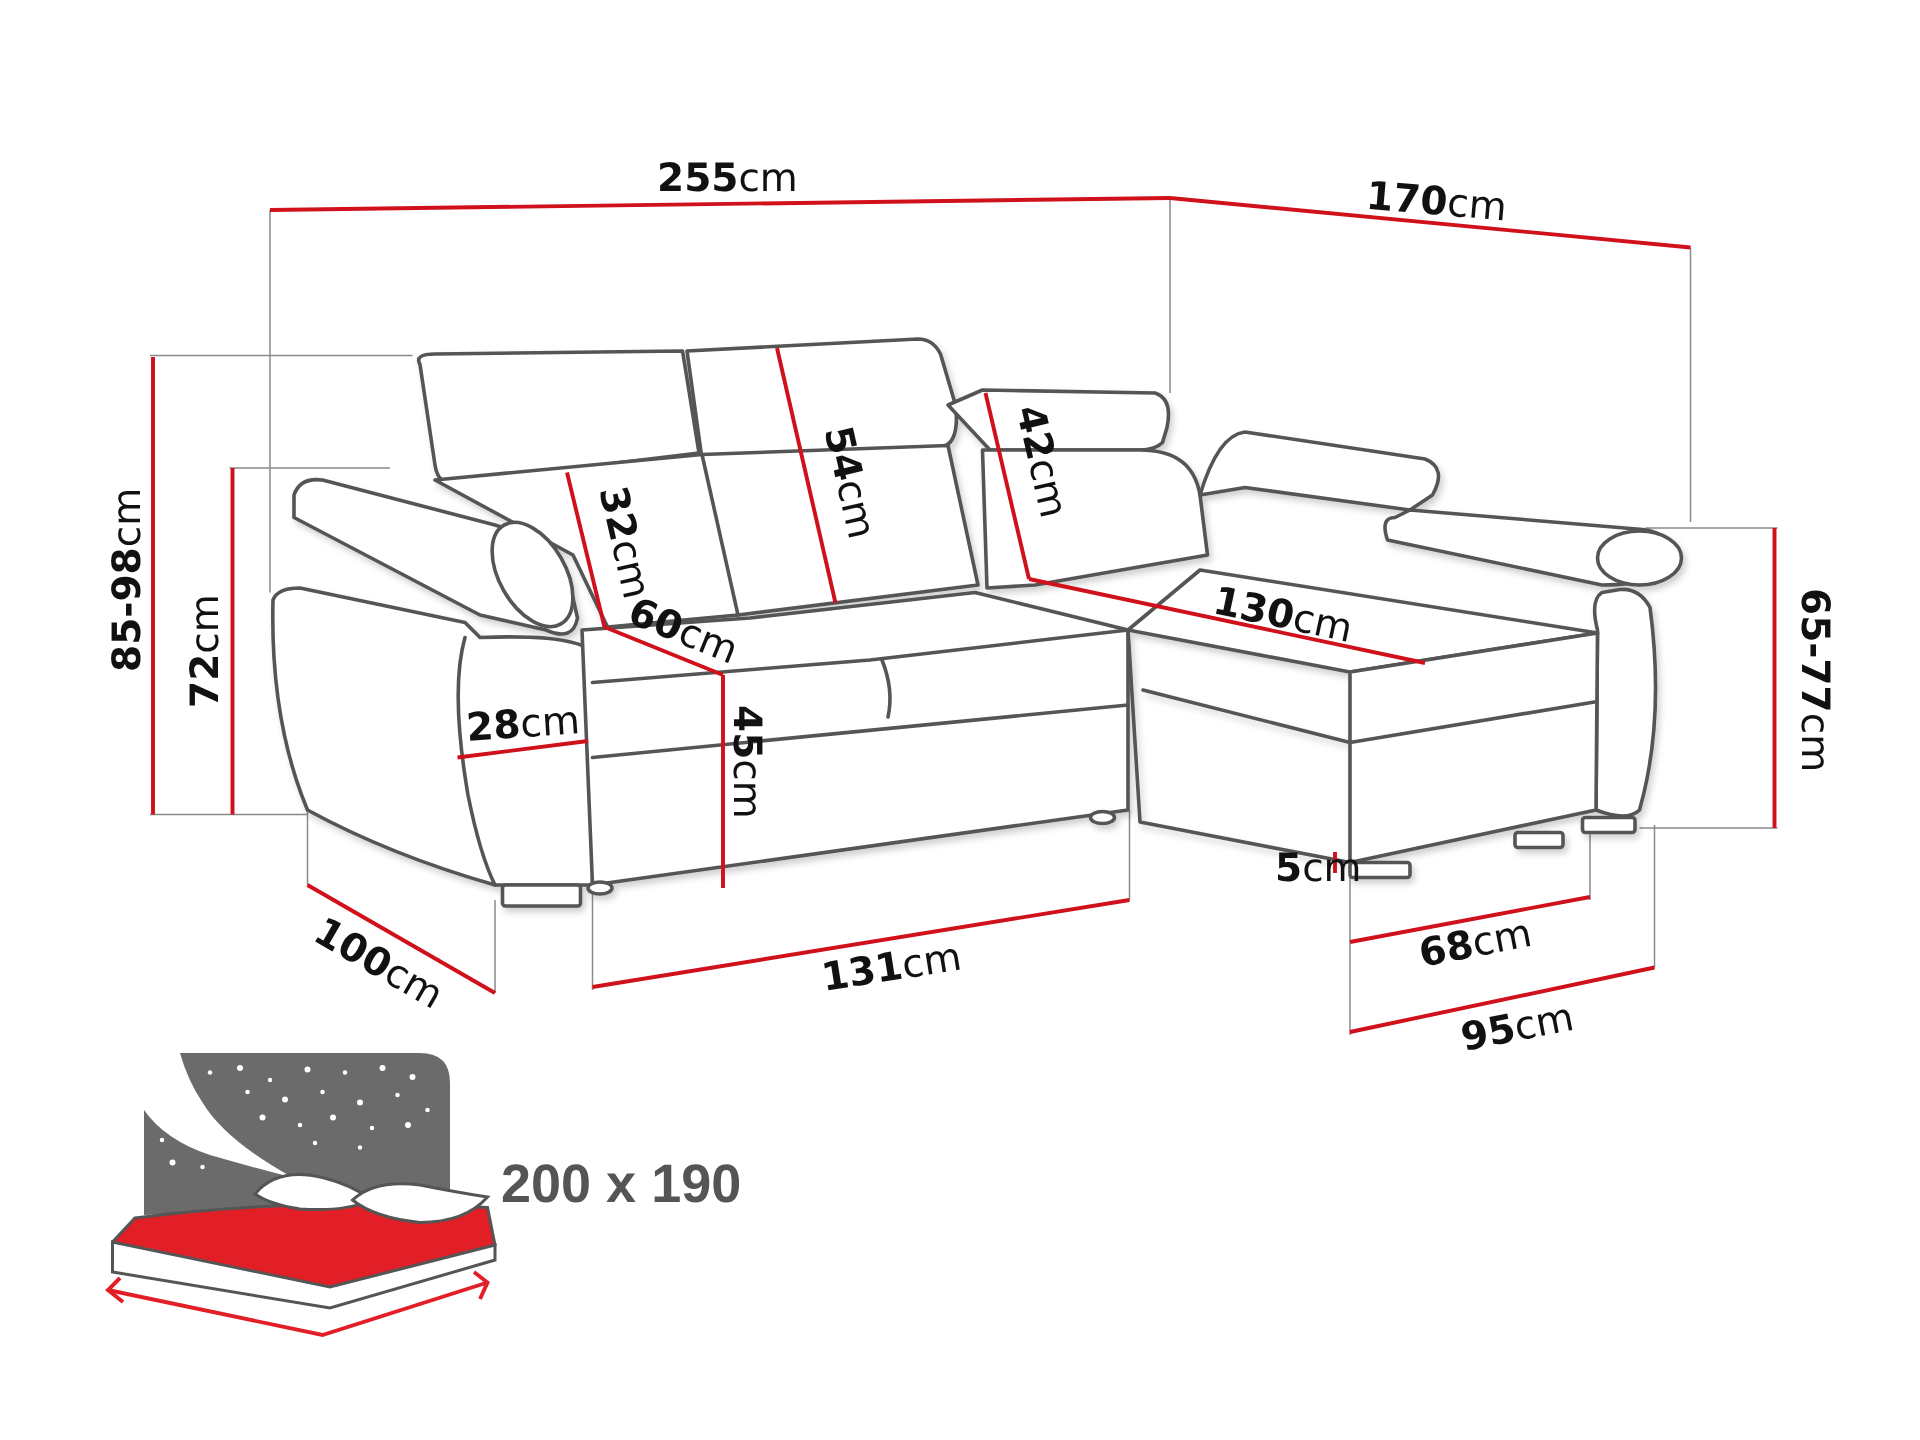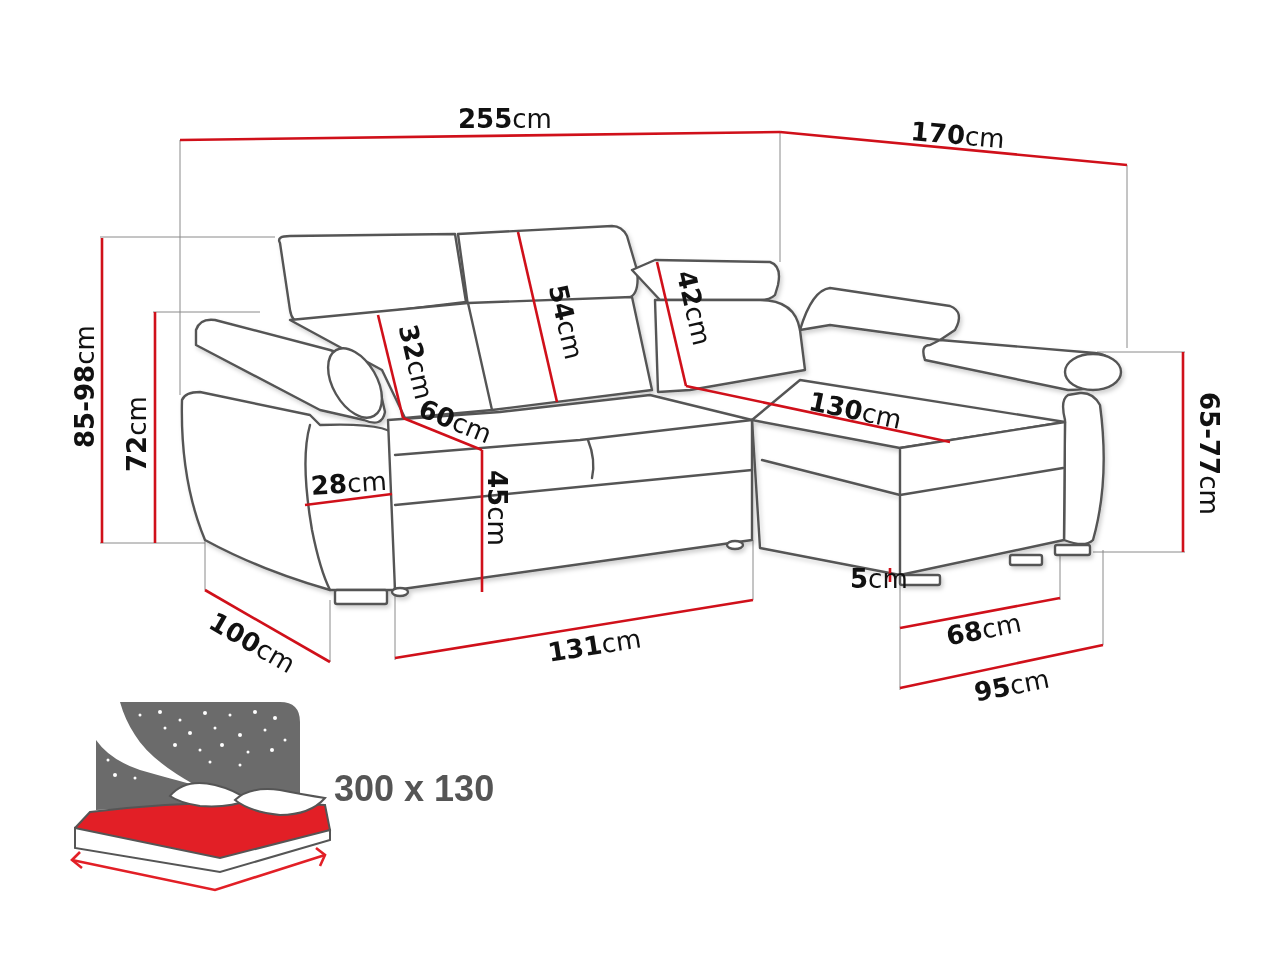--- a/index.html
+++ b/index.html
@@ -128,31 +128,31 @@
     <path d="M75,828 L90,812 Q200,798 325,805 L330,830 L220,870 L75,845 Z" fill="#e21f26" stroke="#555" stroke-width="2"></path>
     <path d="M75,828 L220,858 L330,830 L330,840 L220,872 L75,848 Z" fill="#fff" stroke="#555" stroke-width="2"></path>
     <path d="M170,796 Q185,778 215,785 Q235,790 248,800 Q230,808 200,806 Q180,803 170,796 Z" fill="#fff" stroke="#555" stroke-width="2"></path>
     <path d="M235,800 Q250,786 280,790 Q305,795 325,798 Q310,815 280,815 Q250,812 235,800 Z" fill="#fff" stroke="#555" stroke-width="2"></path>
     <path d="M72,860 L215,890 L325,855" fill="none" stroke="#e21f26" stroke-width="2.6"></path>
     <path d="M80,852 L72,860 L82,868" fill="none" stroke="#e21f26" stroke-width="2.6"></path>
     <path d="M316,848 L325,855 L320,866" fill="none" stroke="#e21f26" stroke-width="2.6"></path>
   </g>
 </svg>
 
-<div class="lbl" style="left:438px;top:106px;margin-left:20px;"><b>255</b><span class="u">cm</span></div>
+<div class="lbl" style="left:438px;top:106px;"><b>255</b><span class="u">cm</span></div>
 <div class="lbl" style="left:912px;top:118px;transform:rotate(5deg);"><b>170</b><span class="u">cm</span></div>
 <div class="lbl" style="left:72px;top:448px;transform:rotate(-90deg);"><b>85-98</b><span class="u">cm</span></div>
 <div class="lbl" style="left:124px;top:472px;transform:rotate(-90deg);"><b>72</b><span class="u">cm</span></div>
 <div class="lbl" style="left:570px;top:282px;transform:rotate(77deg);"><b>54</b><span class="u">cm</span></div>
 <div class="lbl" style="left:420px;top:322px;transform:rotate(77deg);"><b>32</b><span class="u">cm</span></div>
 <div class="lbl" style="left:698px;top:268px;transform:rotate(77deg);"><b>42</b><span class="u">cm</span></div>
 <div class="lbl" style="left:425px;top:395px;transform:rotate(22deg);"><b>60</b><span class="u">cm</span></div>
 <div class="lbl" style="left:812px;top:388px;transform:rotate(12deg);"><b>130</b><span class="u">cm</span></div>
 <div class="lbl" style="left:310px;top:473px;transform:rotate(-4deg);"><b>28</b><span class="u">cm</span></div>
 <div class="lbl" style="left:510px;top:470px;transform:rotate(90deg);"><b>45</b><span class="u">cm</span></div>
 <div class="lbl" style="left:218px;top:608px;transform:rotate(30deg);"><b>100</b><span class="u">cm</span></div>
 <div class="lbl" style="left:546px;top:640px;transform:rotate(-9deg);"><b>131</b><span class="u">cm</span></div>
 <div class="lbl" style="left:850px;top:566px;"><b>5</b><span class="u">cm</span></div>
 <div class="lbl" style="left:944px;top:624px;transform:rotate(-11deg);"><b>68</b><span class="u">cm</span></div>
 <div class="lbl" style="left:972px;top:680px;transform:rotate(-11deg);"><b>95</b><span class="u">cm</span></div>
 <div class="lbl" style="left:1222px;top:392px;transform:rotate(90deg);"><b>65-77</b><span class="u">cm</span></div>
 
-<div class="bed-label">300 x 130</div>
+<div class="bed-label">200 x 190</div>
 
 </body></html>

